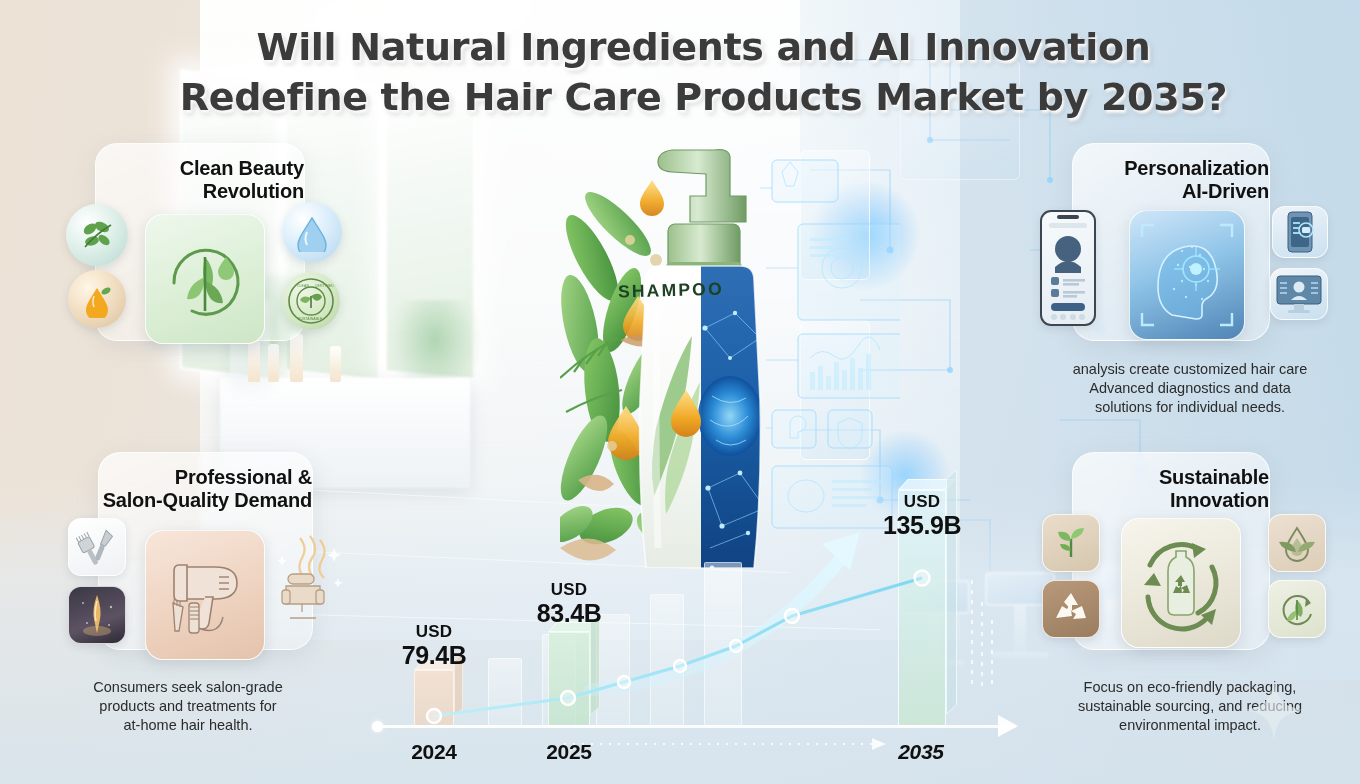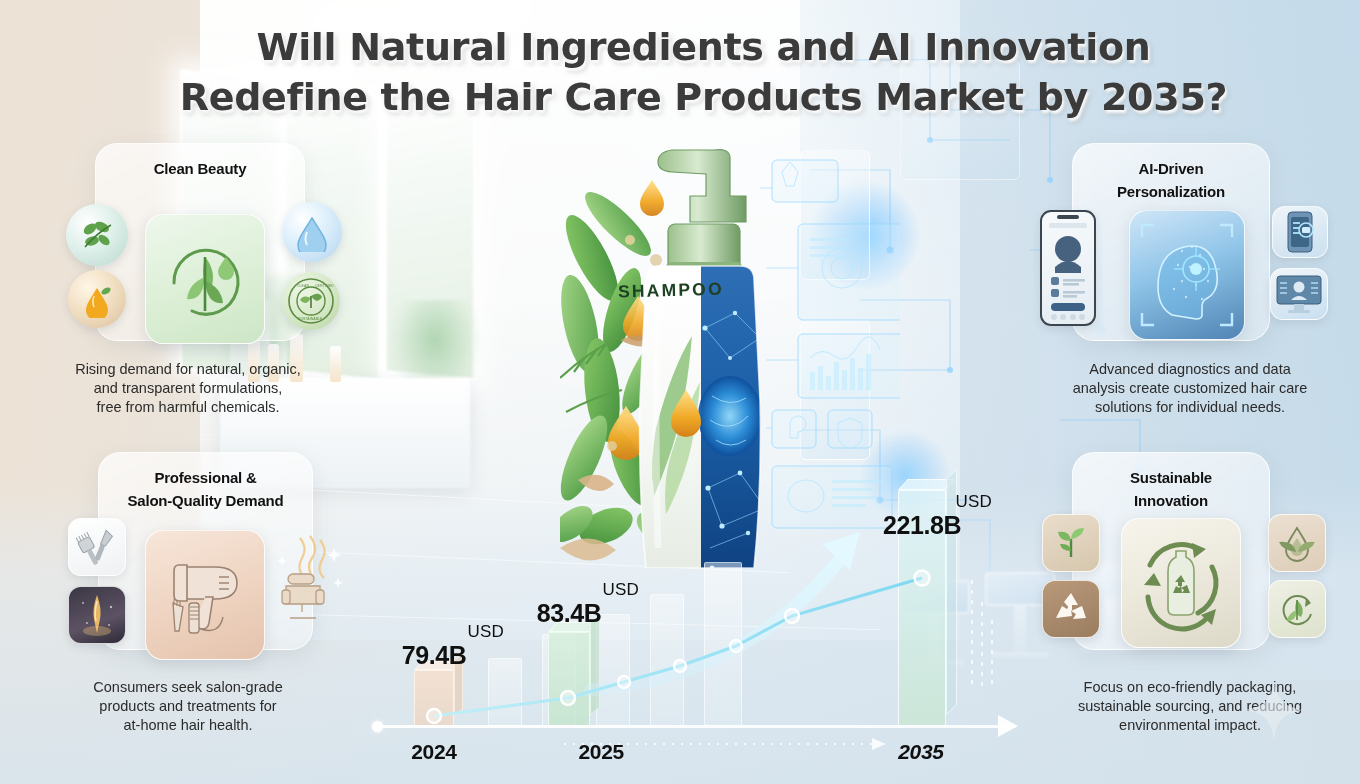--- a/index.html
+++ b/index.html
@@ -99,22 +99,22 @@
   
   .card{
     position:absolute;
     background:linear-gradient(155deg, rgba(255,255,255,.72) 0%, rgba(255,255,255,.45) 55%, rgba(255,255,255,.30) 100%);
     border:1px solid rgba(255,255,255,.8);
     border-radius:22px;
     box-shadow:0 6px 22px rgba(140,150,160,.18);
     backdrop-filter:blur(3px);
   }
   .card-title{
-    text-align:center; font-weight:bold; color:#111;
-    font-size:15px; line-height:23px; padding-top:13px;
+    text-align:right; font-weight:bold; color:#111;
+    font-size:20px; line-height:23px; padding-top:13px;
     letter-spacing:-.2px;
   }
   .card-icons{
     position:relative; height:160px; margin-top:6px;
   }
   .icon-sq{
     position:absolute; border-radius:13px;
     display:flex; align-items:center; justify-content:center;
     box-shadow:0 3px 9px rgba(120,130,140,.2);
     border:1px solid rgba(255,255,255,.8);
@@ -145,21 +145,21 @@
     background:linear-gradient(90deg, rgba(255,255,255,.95), rgba(255,255,255,.85)); border-radius:2px;}
   .axis-dot{ position:absolute; left:-4px; bottom:38px; width:11px; height:11px; border-radius:50%;
     background:#ffffff; box-shadow:0 0 5px rgba(255,255,255,.9);}
   .axis-arrow{ position:absolute; right:-2px; bottom:33px; width:0;height:0;
     border-top:11px solid transparent; border-bottom:11px solid transparent;
     border-left:20px solid rgba(255,255,255,.95);}
   .bar{ position:absolute; bottom:44px; }
   .bar .front{ position:absolute; left:0; bottom:0; width:100%; height:100%;
     border:1.4px solid rgba(255,255,255,.85); border-radius:2px;}
   .bar-label{ position:absolute; text-align:center; color:#101010; width:140px; }
-  .bar-label .cur{ font-size:17px; font-weight:normal; line-height:19px; letter-spacing:.2px;text-align:right;}
+  .bar-label .cur{ font-size:17px; font-weight:bold; line-height:19px; letter-spacing:.2px;}
   .bar-label .val{ font-size:25px; font-weight:bold; line-height:28px; letter-spacing:-.4px;}
   .year{ position:absolute; bottom:6px; font-size:21px; font-weight:bold; color:#101010;
     text-align:center; width:110px; letter-spacing:-.3px;}
   .cagr{ position:absolute; text-align:center; width:200px; color:#101010; }
   .cagr .big{ font-size:26px; font-weight:bold; line-height:30px; letter-spacing:-.4px;}
   .cagr .small{ font-size:17px; line-height:22px; }
 
   
   .product{ position:absolute; left:560px; top:128px; width:340px; height:440px; }
   .bottle-label{
@@ -419,20 +419,21 @@
           <path d="M206 140 H238"></path>
           <path d="M206 232 H238"></path>
           <path d="M206 300 H212"></path>
       </g>
     </svg>
   </div>
 
   <div class="card" style="left:95px; top:143px; width:210px; height:198px;">
     <div class="card-title">
       <div>Clean Beauty</div>
+      <div>Revolution</div>
     </div>
   </div>
   <div class="card-icons" style="position:absolute; left:60px; top:196px; width:290px;">
     <div class="icon-circ" style="left:6px; top:2px; width:62px; height:62px;
          background:radial-gradient(circle at 34% 30%, #ffffff 0%, #dff0ea 45%, #b7d8cf 100%);">
       <svg width="40" height="40" viewBox="0 0 40 40">
         <g fill="#5fa24c">
             <ellipse cx="13" cy="14" rx="7" ry="4.5" transform="rotate(-35 13 14)"></ellipse>
         <ellipse cx="25" cy="12" rx="7.5" ry="4.5" transform="rotate(25 25 12)"></ellipse>
         <ellipse cx="15" cy="26" rx="7" ry="4.5" transform="rotate(-15 15 26)"></ellipse>
@@ -474,25 +475,20 @@
         <path d="M25 20 q8 -5 11 1 q-5 8 -11 -1z" fill="#69a04d"></path>
         <path d="M25 22 q-8 -4 -11 2 q6 7 11 -2z" fill="#7cb35d"></path>
         <path d="M25 20 v12" stroke="#4c7a38" stroke-width="1.6"></path>
         <g fill="#5d8c43" font-size="3.6" font-family="sans-serif">
           <text x="11" y="11">CLEAN</text>
             <text x="29" y="11">CERTIFIED</text>
           <text x="12" y="44">SUSTAINABLE</text>
         </g>
       </svg>
     </div>
-  </div>
-  <div class="card-desc" style="left:38px; top:360px; width:300px;">
-    <div>Rising demand for natural, organic,</div>
-    <div>and transparent formulations,</div>
-    <div>free from harmful chemicals.</div>
   </div>
 
   <div class="card" style="left:98px; top:452px; width:215px; height:198px;">
     <div class="card-title">
       <div>Professional &amp;</div>
       <div>Salon-Quality Demand</div>
     </div>
   </div>
   <div class="card-icons" style="position:absolute; left:60px; top:512px; width:290px;">
     <div class="icon-sq" style="left:8px; top:0px; width:58px; height:58px;
@@ -582,22 +578,22 @@
     </div>
   </div>
   <div class="card-desc" style="left:38px; top:678px; width:300px;">
     <div>Consumers seek salon-grade</div>
     <div>products and treatments for</div>
     <div>at-home hair health.</div>
   </div>
 
   <div class="card" style="left:1072px; top:143px; width:198px; height:198px;">
     <div class="card-title">
+      <div>Personalization</div>
       <div>AI-Driven</div>
-      <div>Personalization</div>
     </div>
   </div>
   <div class="card-icons" style="position:absolute; left:1036px; top:198px; width:290px;">
     <div class="icon-sq" style="left:4px; top:6px; width:56px; height:116px; border-radius:11px;
          background:linear-gradient(160deg,#f7fafc,#e5edf3); border:2px solid #3c4650;">
       <svg width="50" height="110" viewBox="0 0 50 110">
         <rect x="14" y="2" width="22" height="4" rx="2" fill="#3c4650"></rect>
         <rect x="6" y="10" width="38" height="5" rx="2" fill="#dde6ed"></rect>
         <circle cx="25" cy="36" r="13" fill="#46627f"></circle>
         <path d="M12 54 q13 -12 26 0 v6 h-26z" fill="#46627f"></path>
@@ -682,22 +678,22 @@
             <rect x="37" y="10" width="7" height="2"></rect>
         <rect x="37" y="15" width="7" height="2"></rect>
             <rect x="37" y="20" width="7" height="2"></rect>
           </g>
         <path d="M20 32 h10 v6 h-10z" fill="#b8cfe0"></path>
           <rect x="14" y="38" width="22" height="3" rx="1.5" fill="#b8cfe0"></rect>
       </svg>
     </div>
   </div>
   <div class="card-desc" style="left:1030px; top:360px; width:320px;">
+    <div>analysis create customized hair care</div>
     <div>Advanced diagnostics and data</div>
-    <div>analysis create customized hair care</div>
     <div>solutions for individual needs.</div>
   </div>
 
   <div class="card" style="left:1072px; top:452px; width:198px; height:198px;">
     <div class="card-title">
       <div>Sustainable</div>
       <div>Innovation</div>
     </div>
   </div>
   <div class="card-icons" style="position:absolute; left:1036px; top:508px; width:290px;">
@@ -865,26 +861,26 @@
     <div class="bar-label" style="left:-12px; top:152px;">
       <div class="cur">USD</div>
       <div class="val">79.4B</div>
     </div>
     <div class="bar-label" style="left:123px; top:110px;">
       <div class="cur">USD</div>
       <div class="val">83.4B</div>
     </div>
     <div class="bar-label" style="left:476px; top:22px;">
       <div class="cur">USD</div>
-      <div class="val">221.8B</div>
+      <div class="val">135.9B</div>
     </div>
 
 
     <div class="year" style="left:3px;">2024</div>
-    <div class="year" style="left:138px;text-align:right;">2025</div>
+    <div class="year" style="left:138px;">2025</div>
     <div class="year" style="left:490px;font-style:italic;">2035</div>
   </div>
 
   <svg class="sparkle" viewBox="0 0 60 60">
     <path d="M30 0 C33 20 40 27 60 30 C40 33 33 40 30 60 C27 40 20 33 0 30 C20 27 27 20 30 0z" fill="#e6edf1"></path>
   </svg>
 
 </div>
 
 </body></html>

